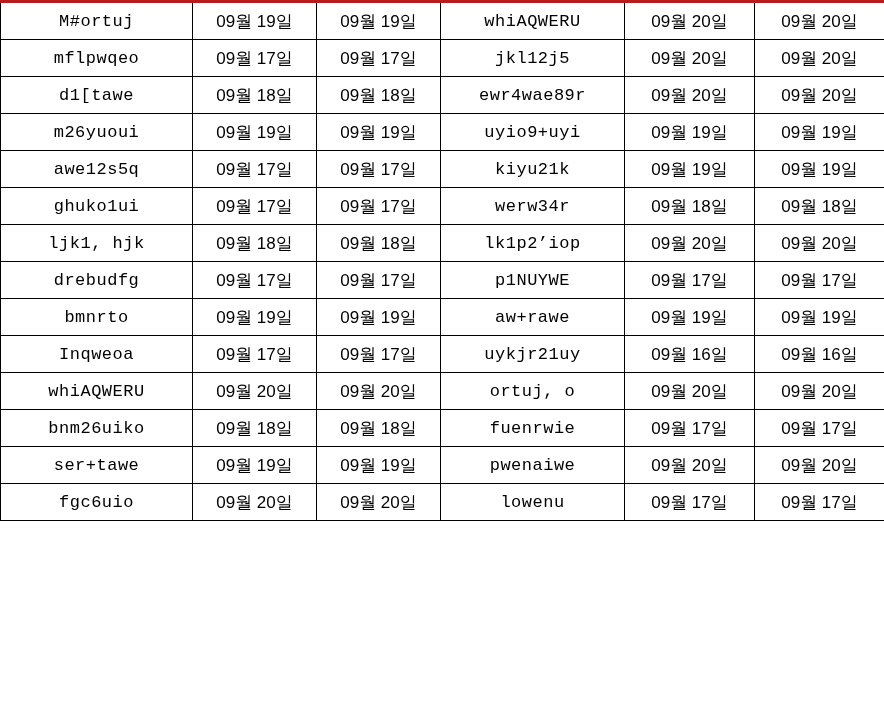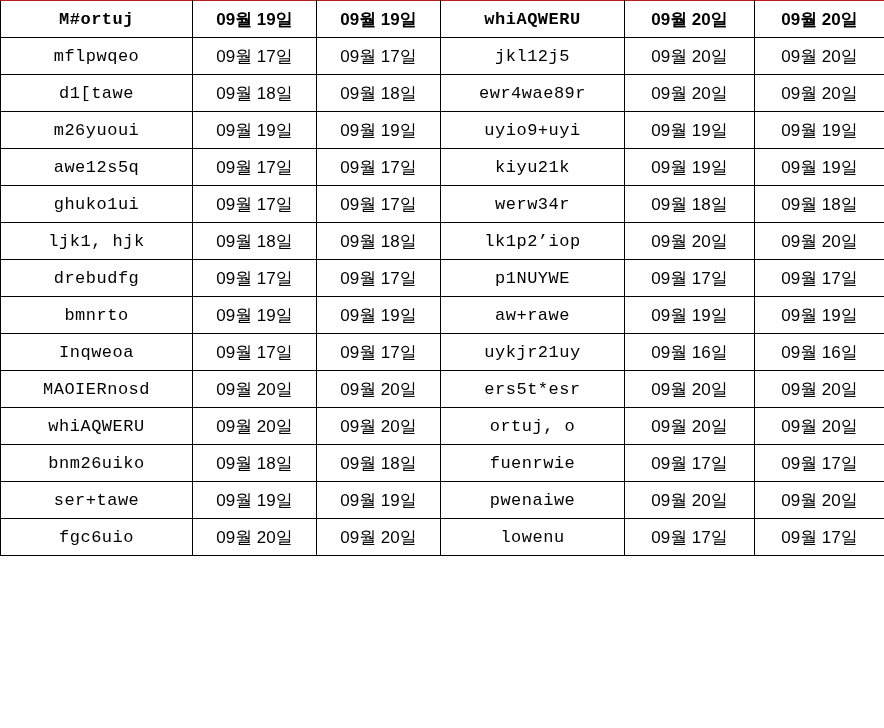--- a/index.html
+++ b/index.html
@@ -40,22 +40,21 @@
   td.name-cell {
     font-family: "Liberation Mono", "DejaVu Sans Mono", monospace;
     letter-spacing: 0.5px;
   }
   td.date-cell {
     font-family: "Liberation Sans", sans-serif;
     font-size: 16px;
   }
   
   table.data-table tr:first-child td {
-    border-top: 1px solid #b91c1c;
-    font-weight: bold;
+    border-top: 3px solid #b91c1c;
   }
 </style>
 </head>
 <body>
 
 <table class="data-table">
   <colgroup>
     <col class="c0">
       <col class="c1">
       <col class="c2">
@@ -138,28 +137,20 @@
       </tr>
       <tr>
         <td class="name-cell">Inqweoa</td>
         <td class="date-cell">09월 17일</td>
         <td class="date-cell">09월 17일</td>
         <td class="name-cell">uykjr21uy</td>
         <td class="date-cell">09월 16일</td>
         <td class="date-cell">09월 16일</td>
       </tr>
       <tr>
-        <td class="name-cell">MAOIERnosd</td>
-        <td class="date-cell">09월 20일</td>
-        <td class="date-cell">09월 20일</td>
-        <td class="name-cell">ers5t*esr</td>
-        <td class="date-cell">09월 20일</td>
-        <td class="date-cell">09월 20일</td>
-      </tr>
-      <tr>
         <td class="name-cell">whiAQWERU</td>
         <td class="date-cell">09월 20일</td>
         <td class="date-cell">09월 20일</td>
         <td class="name-cell">ortuj, o</td>
         <td class="date-cell">09월 20일</td>
         <td class="date-cell">09월 20일</td>
       </tr>
       <tr>
         <td class="name-cell">bnm26uiko</td>
         <td class="date-cell">09월 18일</td>

